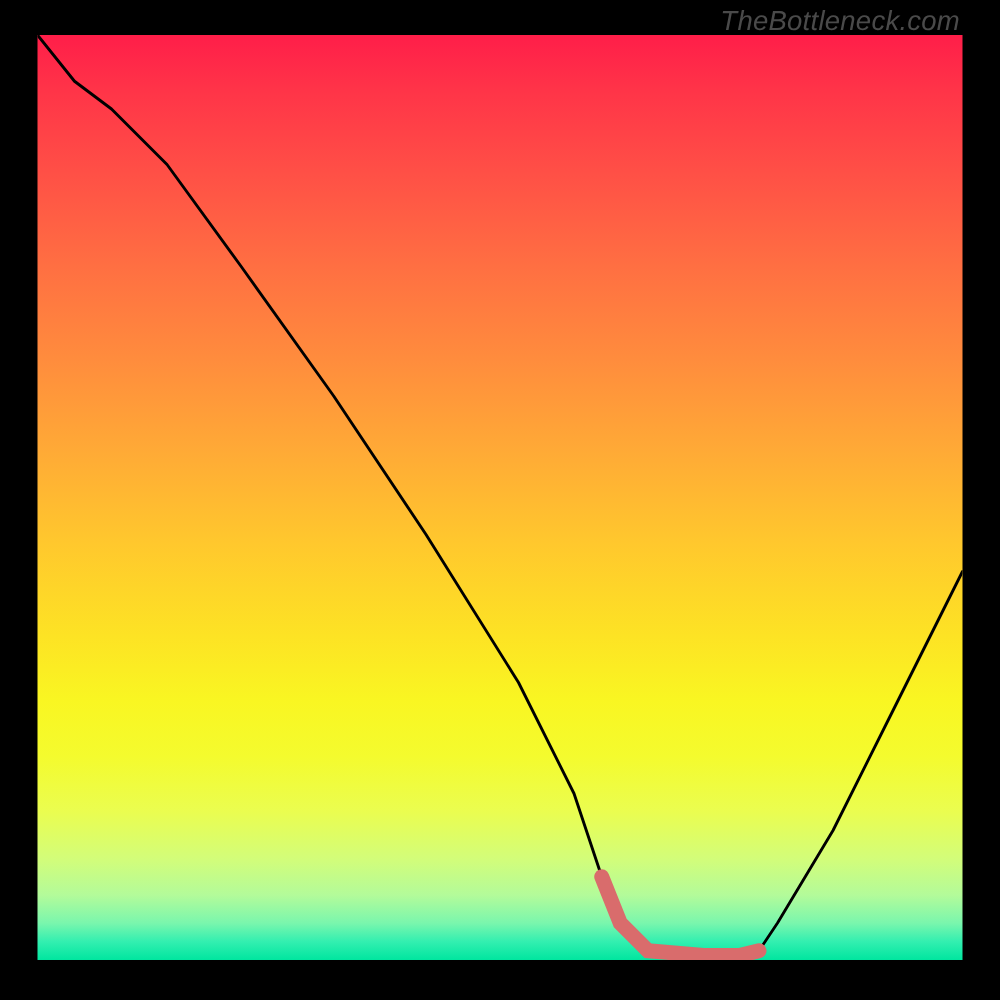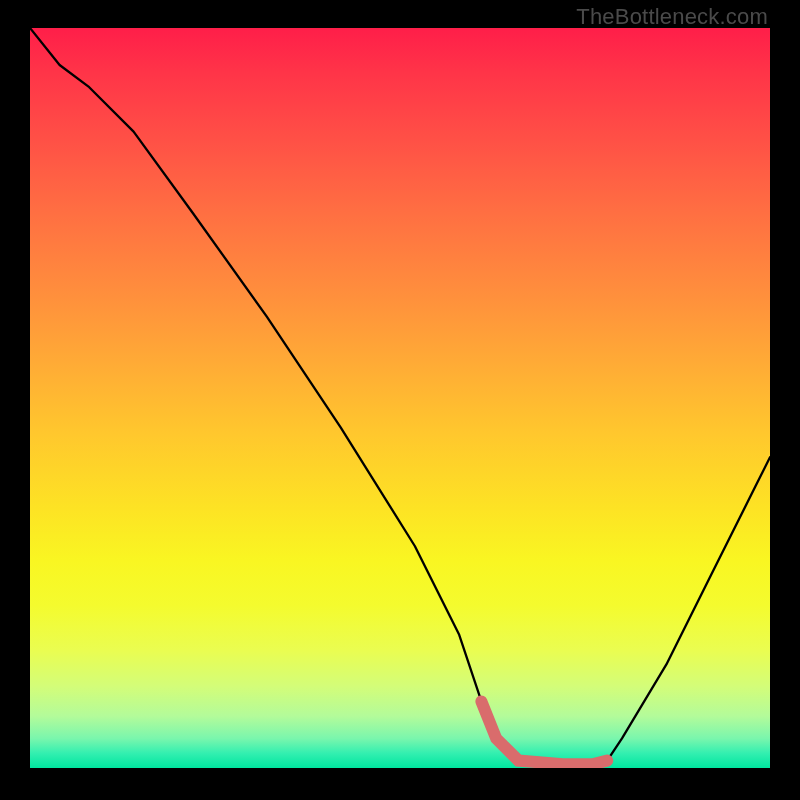--- a/index.html
+++ b/index.html
@@ -1,17 +1,17 @@
 <!DOCTYPE html>
 <html><head>
 <meta charset="utf-8">
 <style>
   * { margin: 0; padding: 0; box-sizing: border-box; }
   html, body { width: 800px; height: 800px; background: #000; overflow: hidden; }
-  .frame { position: relative; width: 800px; height: 800px; background: #000; }
+  .frame { position: relative; width: 800px; height: 800px; background: #000; font-style: italic; }
   .watermark {
     position: absolute;
     top: 4px;
     right: 32px;
     font-family: Arial, Helvetica, sans-serif;
     font-size: 22px;
     color: #4a4a4a;
     font-weight: 500;
     letter-spacing: 0.2px;
   }

